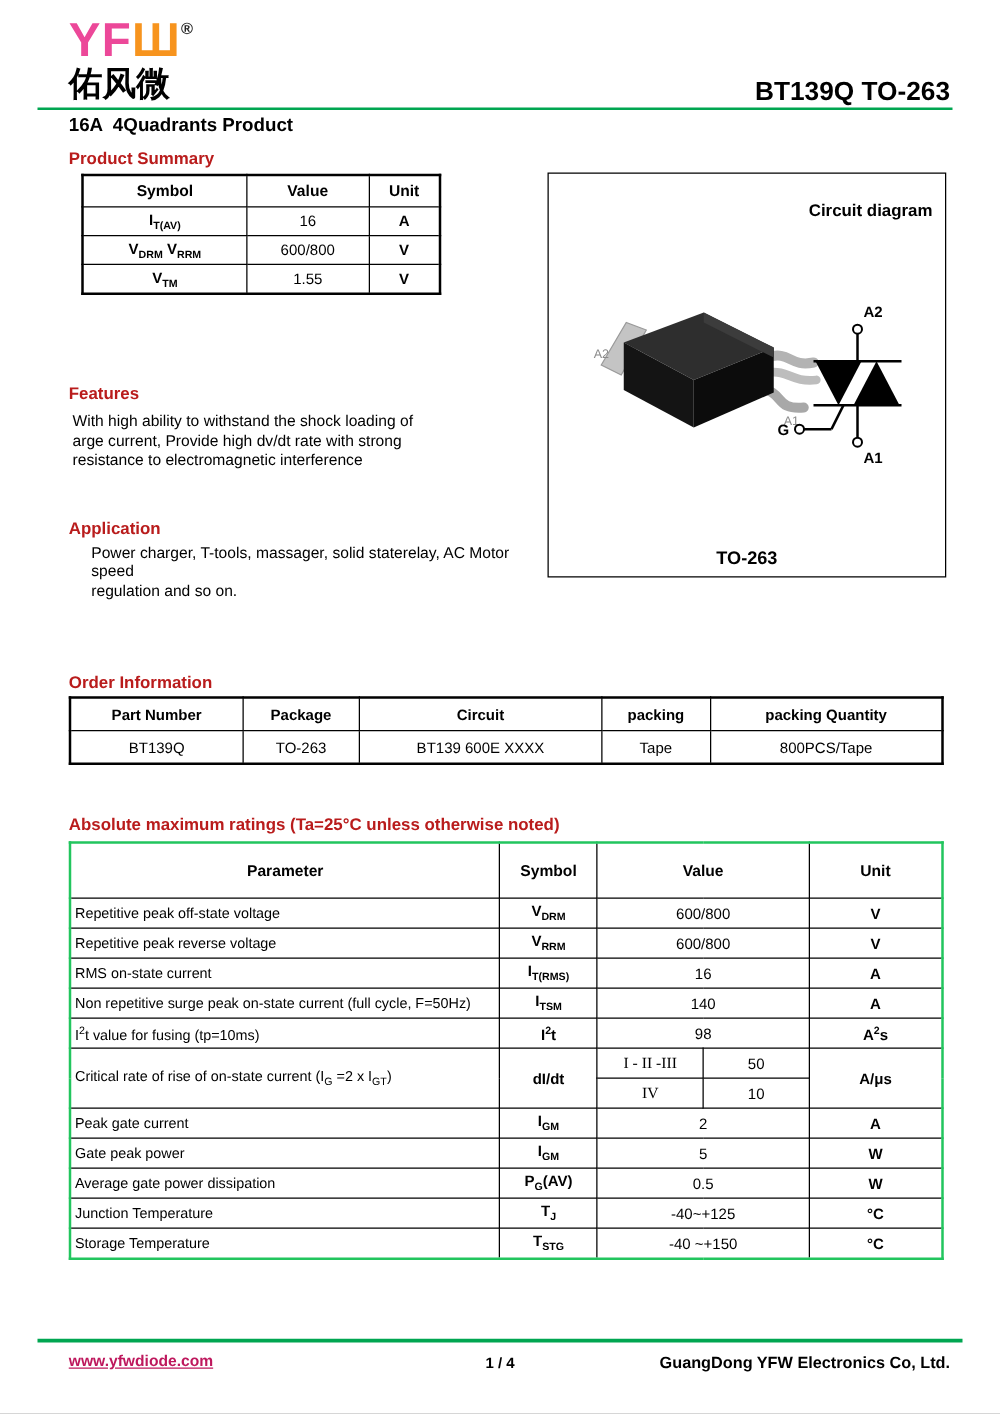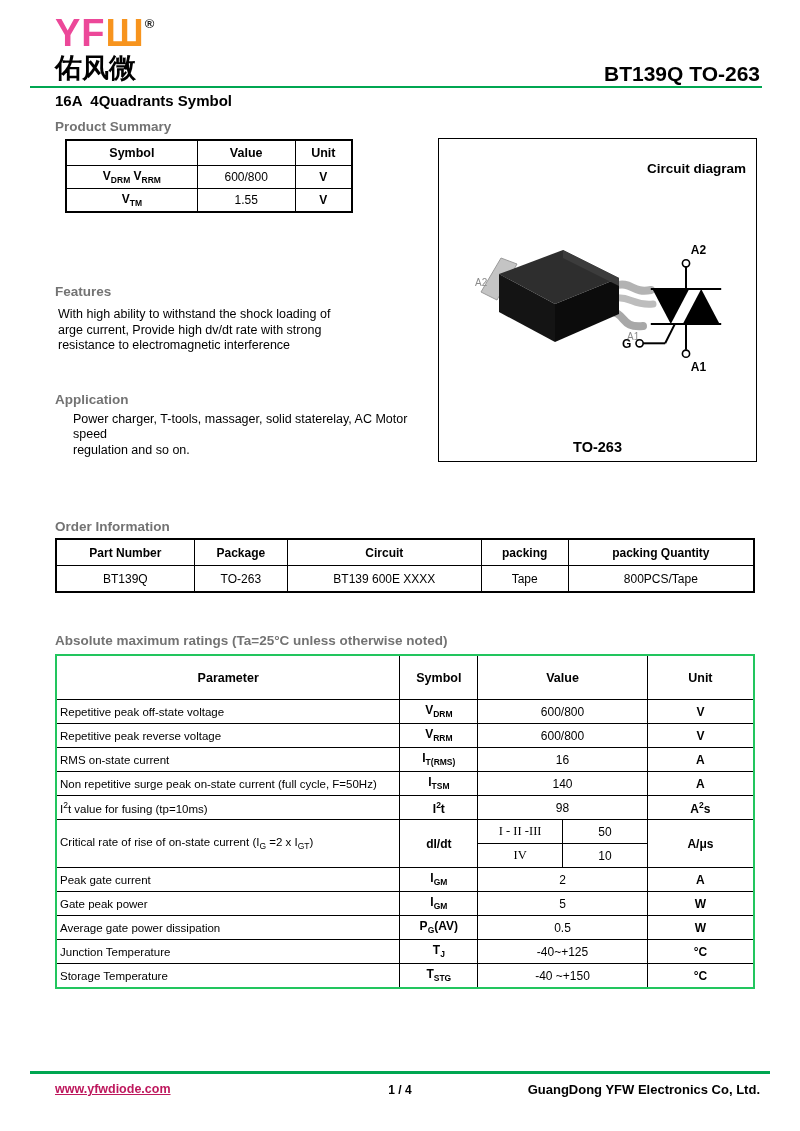--- a/index.html
+++ b/index.html
@@ -13,21 +13,21 @@
   .logo-line1{font-weight:bold;font-size:38px;line-height:1;letter-spacing:1px;}
   .logo-yf{color:#ec4899;}
   .logo-w{color:#f7941e;}
   .logo-reg{font-size:13px;vertical-align:18px;color:#222;font-weight:bold;}
   .logo-cn{font-weight:bold;font-size:27px;line-height:1.1;margin-top:1px;
     font-family:"DejaVu Sans","Liberation Sans",sans-serif;}
   .doc-title{position:absolute;right:40px;top:62px;font-size:21px;font-weight:bold;}
   .green-rule{height:2.5px;background:#00a651;margin:3px 38px 0 30px;}
   .subtitle{margin:4px 0 0 55px;font-size:15px;font-weight:bold;white-space:pre;}
   
-  .sec-h{color:#737373;font-weight:bold;font-size:13.5px;margin:0;}
+  .sec-h{color:#b91c1c;font-weight:bold;font-size:13.5px;margin:0;}
   
   .main-cols{display:flex;margin:10px 43px 0 55px;}
   .col-left{width:382px;flex:none;}
   .col-right{flex:1;padding-top:19px;}
   
   .ps-table{border-collapse:collapse;width:288px;margin:5px 0 0 10px;
     border:2px solid #000;font-size:12px;}
   .ps-table th,.ps-table td{border:1.5px solid #000;text-align:center;padding:0;}
   .ps-table th{height:24px;font-size:12.5px;}
   .ps-table td{height:22px;}
@@ -80,34 +80,39 @@
 <div class="page">
 
   <div class="header">
     <div class="logo-line1">
       <span class="logo-yf">YF</span><span class="logo-w">Ш</span><span class="logo-reg">®</span>
     </div>
     <div class="logo-cn">佑风微</div>
     <div class="doc-title">BT139Q TO-263</div>
   </div>
   <div class="green-rule"></div>
-  <div class="subtitle">16A  4Quadrants Symbol</div>
+  <div class="subtitle">16A  4Quadrants Product</div>
 
   <div class="main-cols">
     <div class="col-left">
       <h3 class="sec-h">Product Summary</h3>
       <table class="ps-table">
         <thead>
             <tr>
               <th>Symbol</th>
               <th>Value</th>
               <th>Unit</th>
             </tr>
           </thead>
         <tbody>
+            <tr>
+              <td class="ps-sym">I<sub>T(AV)</sub></td>
+              <td>16</td>
+              <td class="ps-unit">A</td>
+            </tr>
             <tr>
               <td class="ps-sym">V<sub>DRM</sub> V<sub>RRM</sub></td>
               <td>600/800</td>
               <td class="ps-unit">V</td>
             </tr>
             <tr>
               <td class="ps-sym">V<sub>TM</sub></td>
               <td>1.55</td>
               <td class="ps-unit">V</td>
             </tr>

